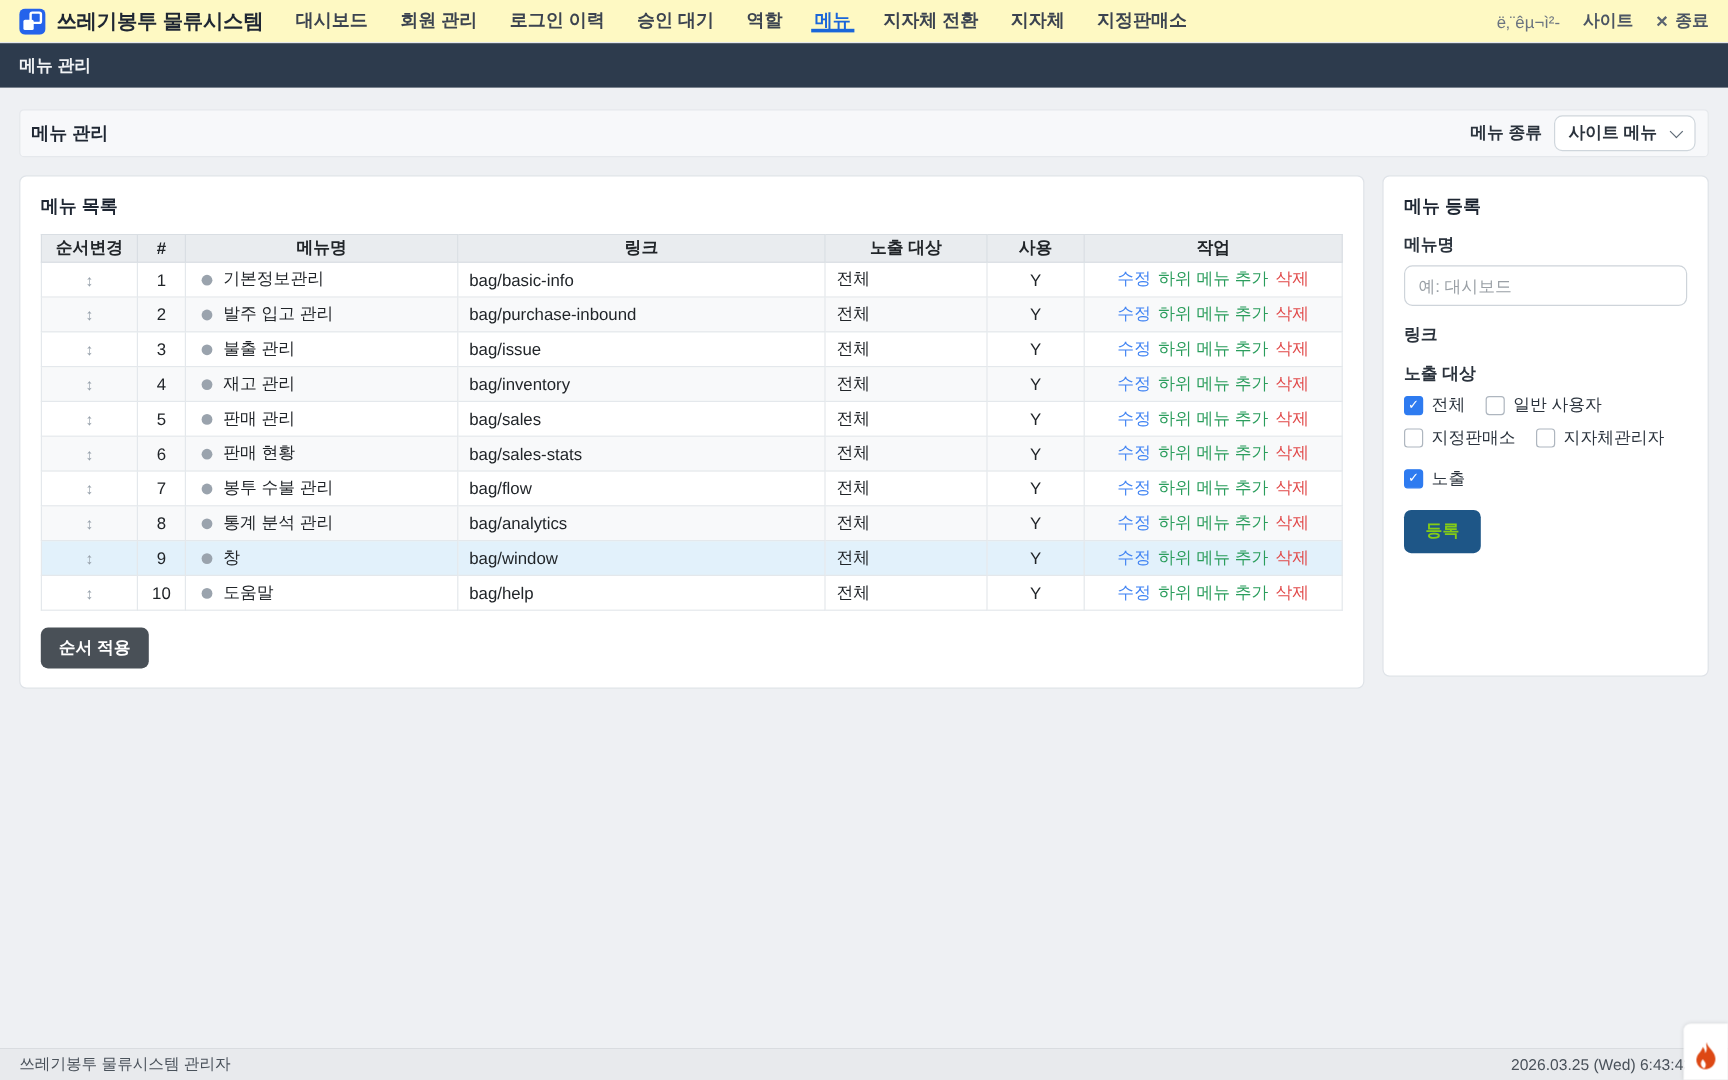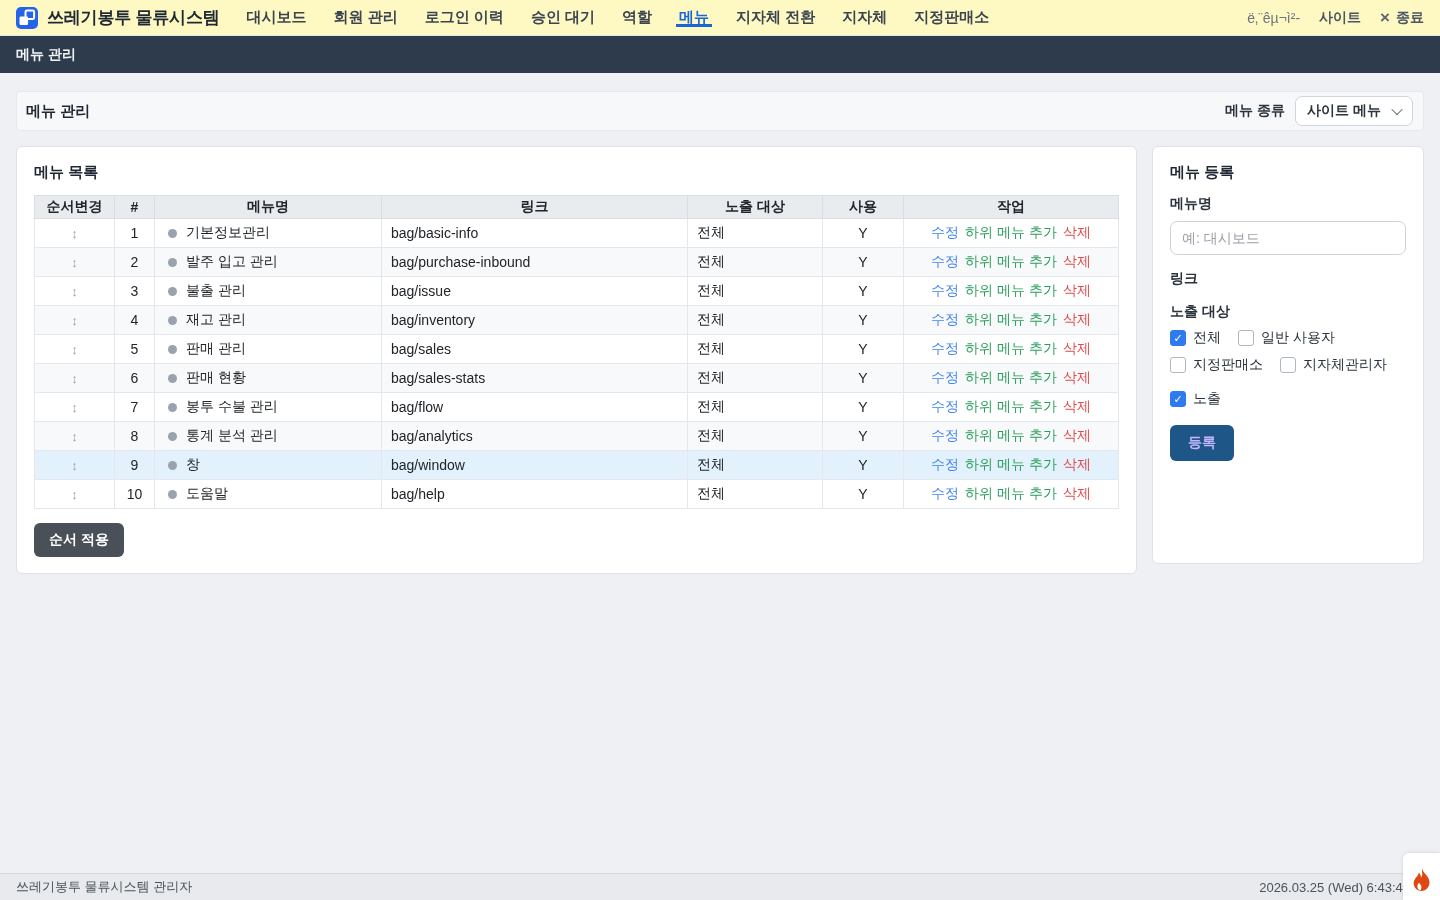--- a/index.html
+++ b/index.html
@@ -85,21 +85,21 @@
     padding:0 11px; font-size:14px; font-family:inherit; color:#212529; background:#fff; }
   .text-input::placeholder { color:#9aa0a6; }
   .check-group { display:flex; flex-wrap:wrap; column-gap:17px; row-gap:9px; margin-top:2px; }
   .checkbox { display:flex; align-items:center; gap:7px; cursor:pointer; font-size:14px;
     color:#2b333d; font-weight:500; }
   .box { width:16px; height:16px; border:1px solid #aeb6bf; border-radius:3px;
     background:#fff; display:flex; align-items:center; justify-content:center; flex:none; }
   .box.checked { background:#2e7bf0; border-color:#2e7bf0; }
   .box.checked::after { content:"✓"; color:#fff; font-size:11px; font-weight:700; line-height:1; }
   .expose-row { margin-top:16px; }
-  .btn-submit { margin-top:17px; background:#1e5687; color:#c4b5fd; border:none;
+  .btn-submit { margin-top:17px; background:#1e5687; color:#84cc16; border:none;
     border-radius:6px; padding:9px 18px; font-size:14px; font-weight:600;
     font-family:inherit; cursor:pointer; }
 
   
   .footer { position:fixed; left:0; right:0; bottom:0; height:27px; background:#e8eaed;
     border-top:1px solid #d5d9dd; display:flex; align-items:center;
     justify-content:space-between; padding:0 30px 0 16px; font-size:13px; color:#4a525b; }
   .flame-box { position:fixed; right:0; bottom:0; width:37px; height:47px; background:#fff;
     border-radius:6px 0 0 0; box-shadow:0 0 4px rgba(0,0,0,.12); display:flex;
     align-items:flex-end; justify-content:center; padding-bottom:5px; cursor:pointer; }

